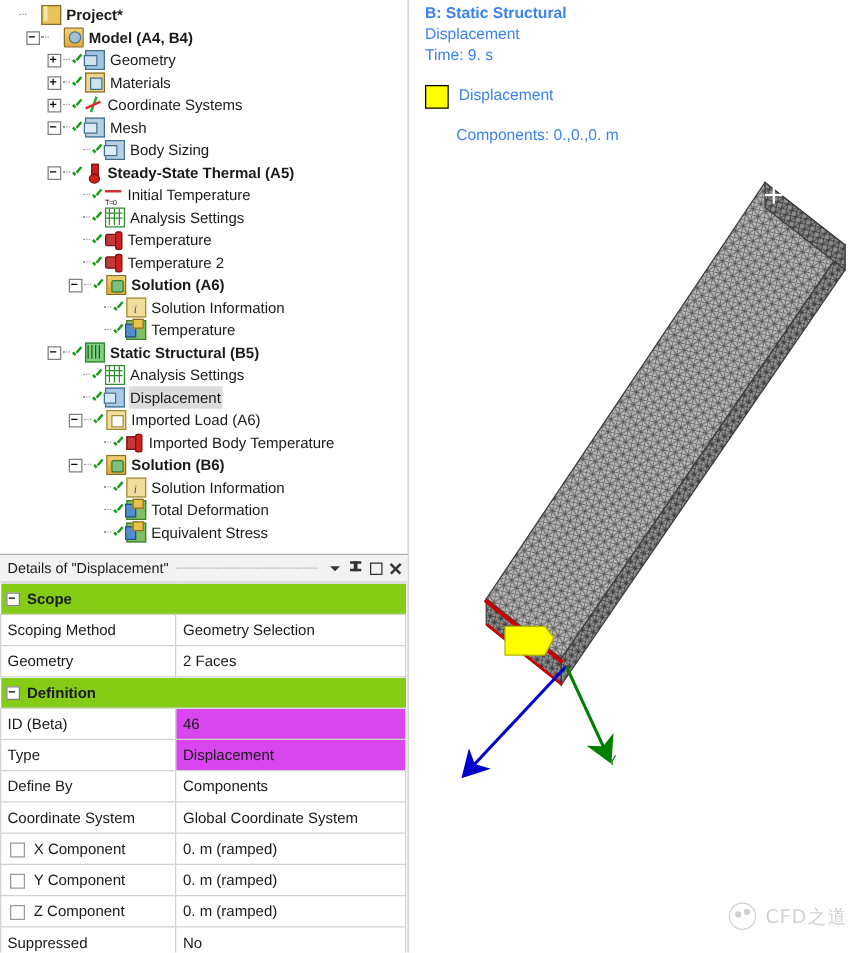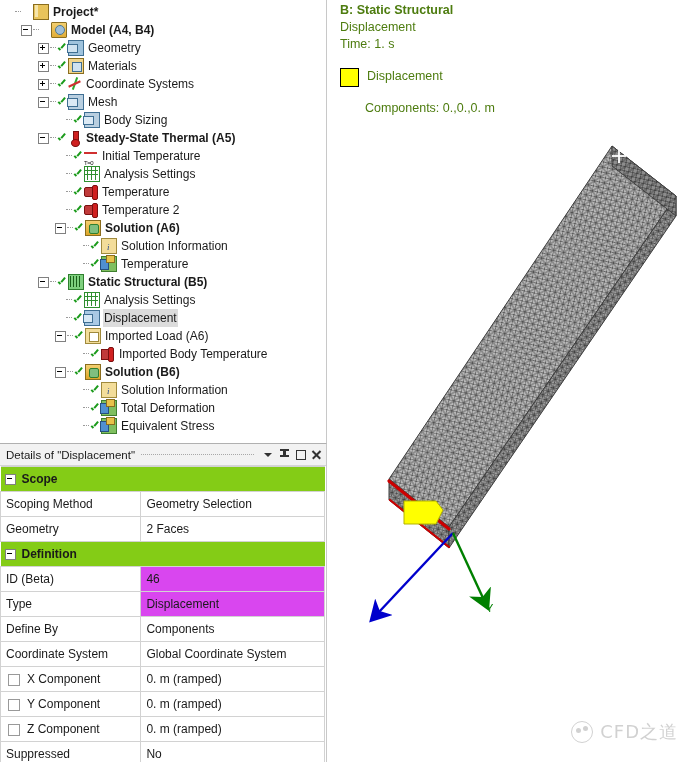--- a/index.html
+++ b/index.html
@@ -112,31 +112,31 @@
   .col-b{width:183px;}
   td.ro{background:#d946ef;}
   td.rw{background:#ffffff;}
   .cellchk{
     display:inline-block;width:10px;height:10px;border:1px solid #999;background:#fff;
     vertical-align:middle;margin-right:7px;margin-left:2px;
   }
 
   
   #view{position:absolute;left:331px;top:0;width:357px;height:762px;background:#fff;overflow:hidden;}
-  #legend{position:absolute;left:9px;top:2px;font-size:12.5px;line-height:17px;color:#4d7c0f;}
+  #legend{position:absolute;left:9px;top:2px;font-size:12.5px;line-height:17px;color:#3b82f6;}
   #legend .ttl{font-weight:bold;font-size:12.5px;}
   #legend .swatchrow{display:flex;align-items:flex-start;margin-top:15px;}
   #legend .swatch{width:17px;height:17px;background:#ffff00;border:1px solid #000;flex:none;margin-right:8px;}
   #legend .sw-lines{line-height:17px;}
   #legend .comp{margin-top:13px;margin-left:25px;}
   #mesh-svg{position:absolute;left:0;top:0;width:357px;height:762px;}
   #watermark{position:absolute;right:10px;bottom:18px;display:flex;align-items:center;opacity:.45;}
   #watermark .wmlogo{width:20px;height:20px;border:1.6px solid #9a9a9a;border-radius:50%;margin-right:7px;position:relative;}
   #watermark .wmlogo:after{content:"";position:absolute;left:4px;top:6px;width:5px;height:5px;background:#9a9a9a;border-radius:50%;box-shadow:7px -2px 0 #9a9a9a;}
-  #watermark .wmtxt{font-size:18px;color:#9a9a9a;letter-spacing:1px;font-family:"DejaVu Sans",sans-serif;}
+  #watermark .wmtxt{font-size:15px;color:#9a9a9a;letter-spacing:1px;font-family:"DejaVu Sans",sans-serif;}
 </style>
 </head>
 <body>
 
 <div id="app">
 
   <div id="left-col">
 
     <div id="tree-panel">
       <div id="tree-root">
@@ -455,21 +455,21 @@
 
       <g>
         <line x1="281" y1="156" x2="295" y2="156" stroke="#ffffff" stroke-width="1.8"></line>
         <line x1="288" y1="149" x2="288" y2="163" stroke="#ffffff" stroke-width="1.8"></line>
       </g>
     </svg>
 
     <div id="legend">
       <div class="ttl">B: Static Structural</div>
       <div>Displacement</div>
-      <div>Time: 1. s</div>
+      <div>Time: 9. s</div>
       <div class="swatchrow">
         <span class="swatch"></span>
         <span class="sw-lines">Displacement</span>
       </div>
       <div class="comp">Components: 0.,0.,0. m</div>
     </div>
 
     <div id="watermark">
       <span class="wmlogo"></span>
       <span class="wmtxt">CFD之道</span>

